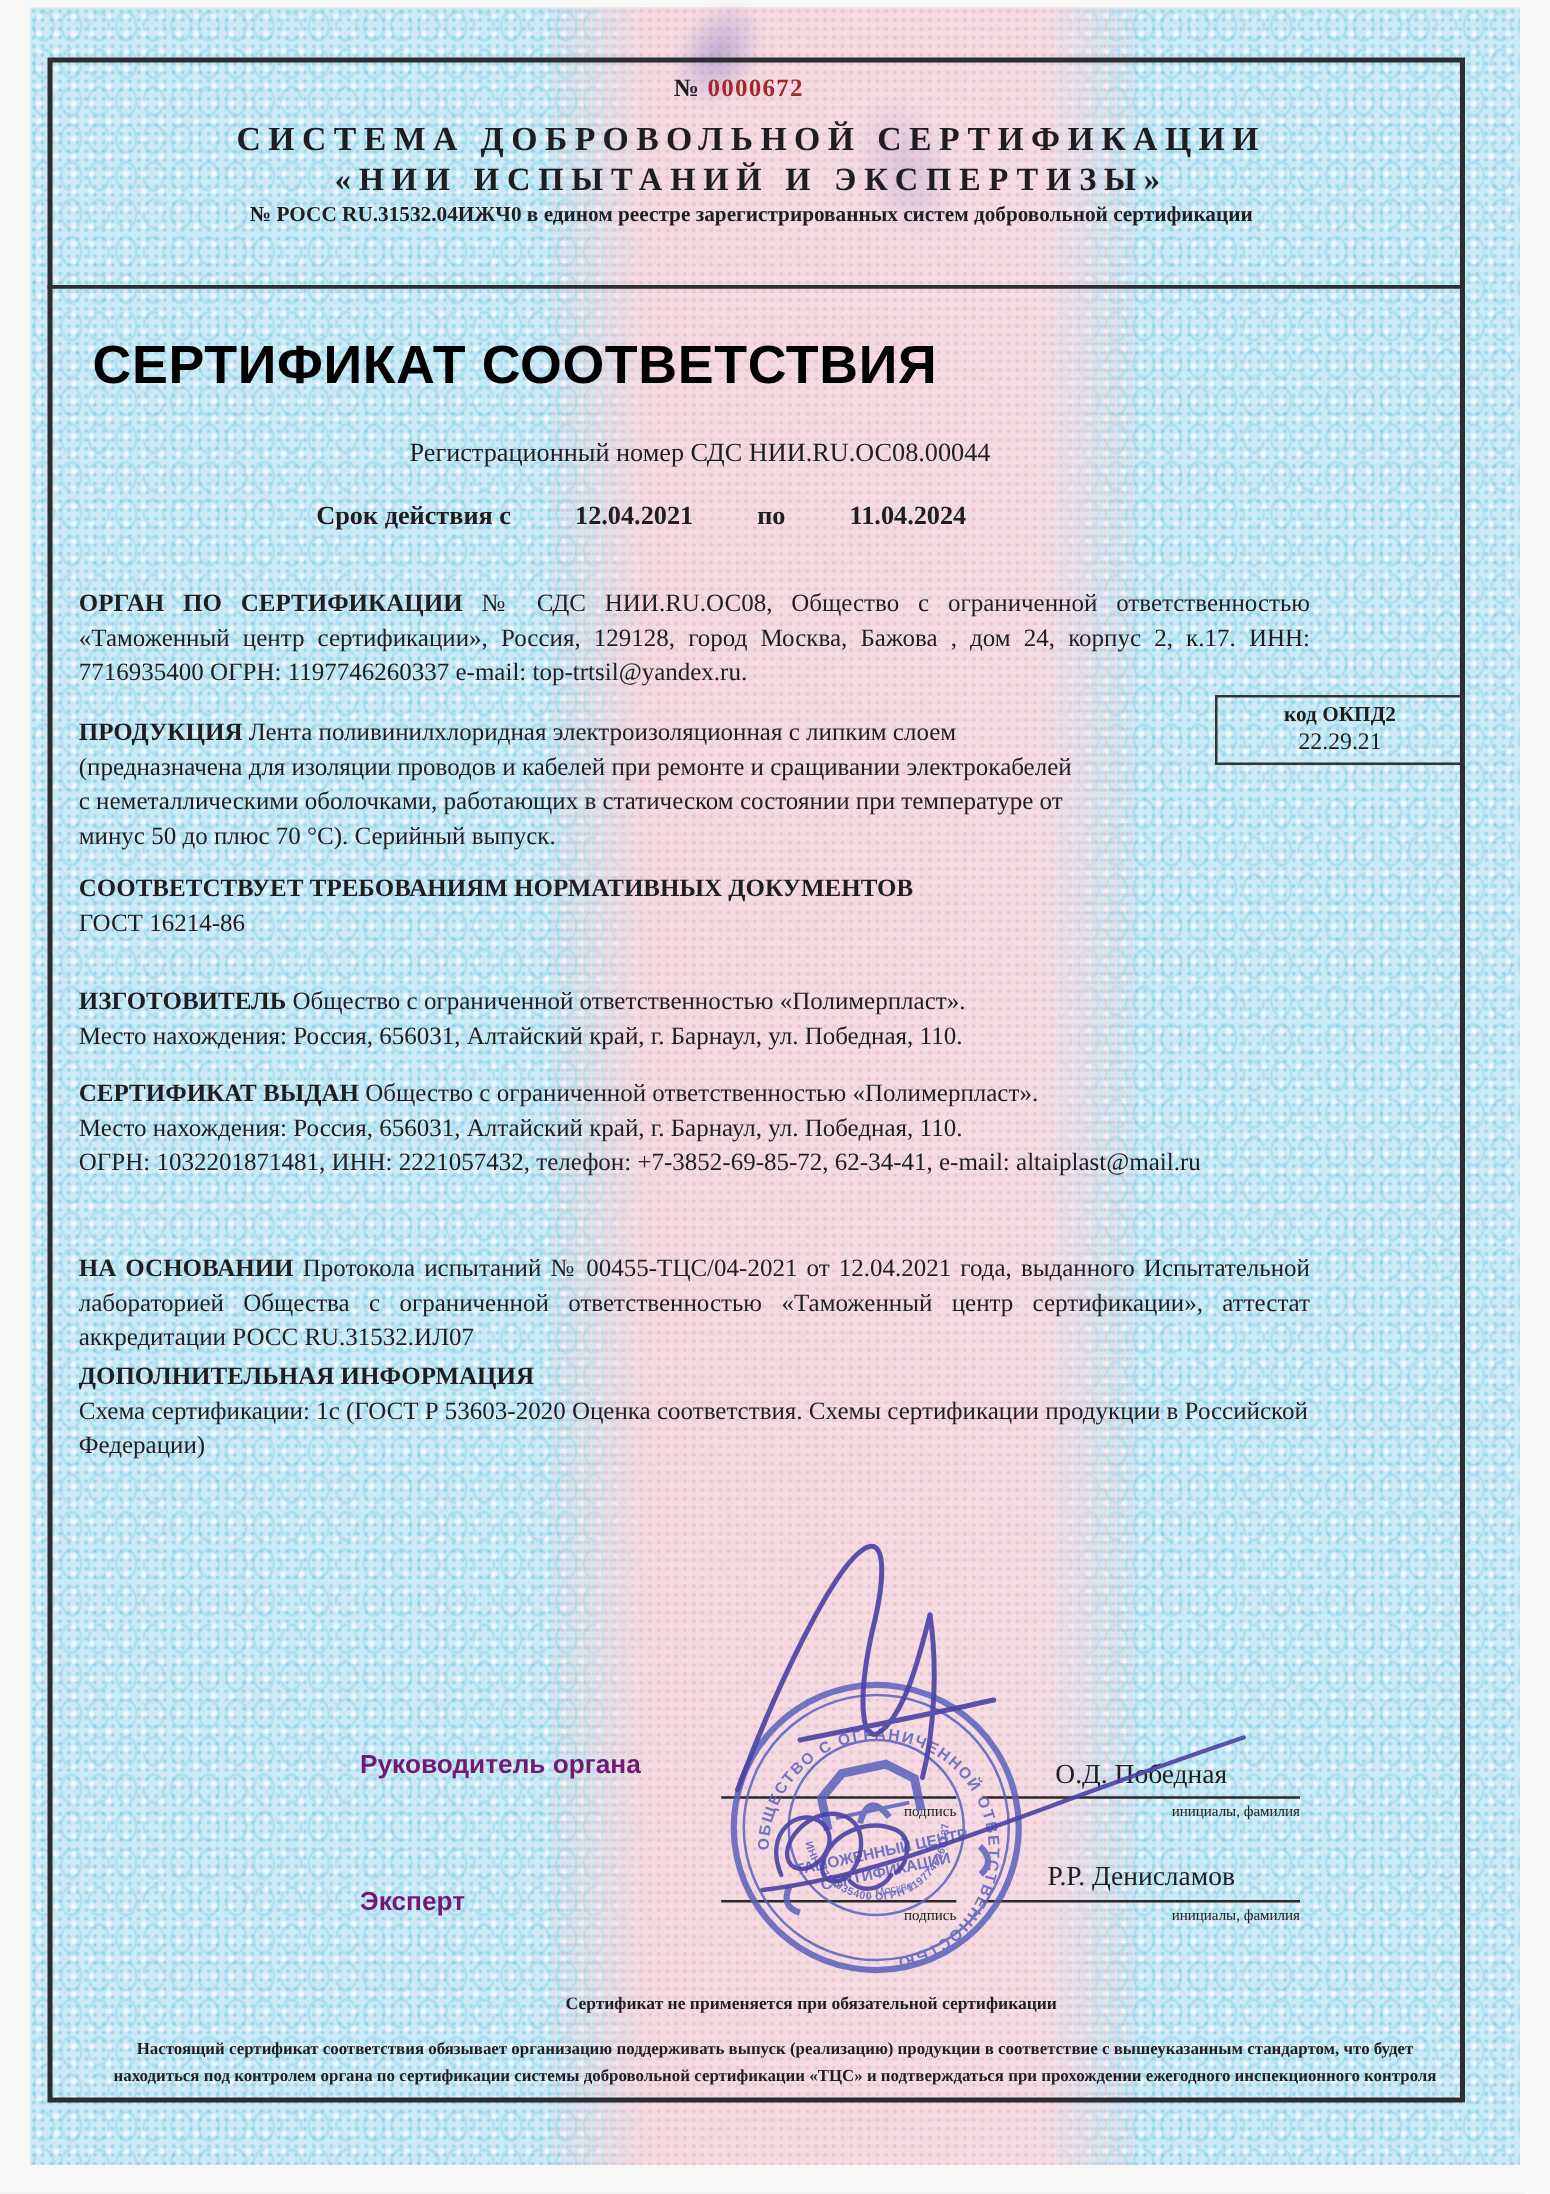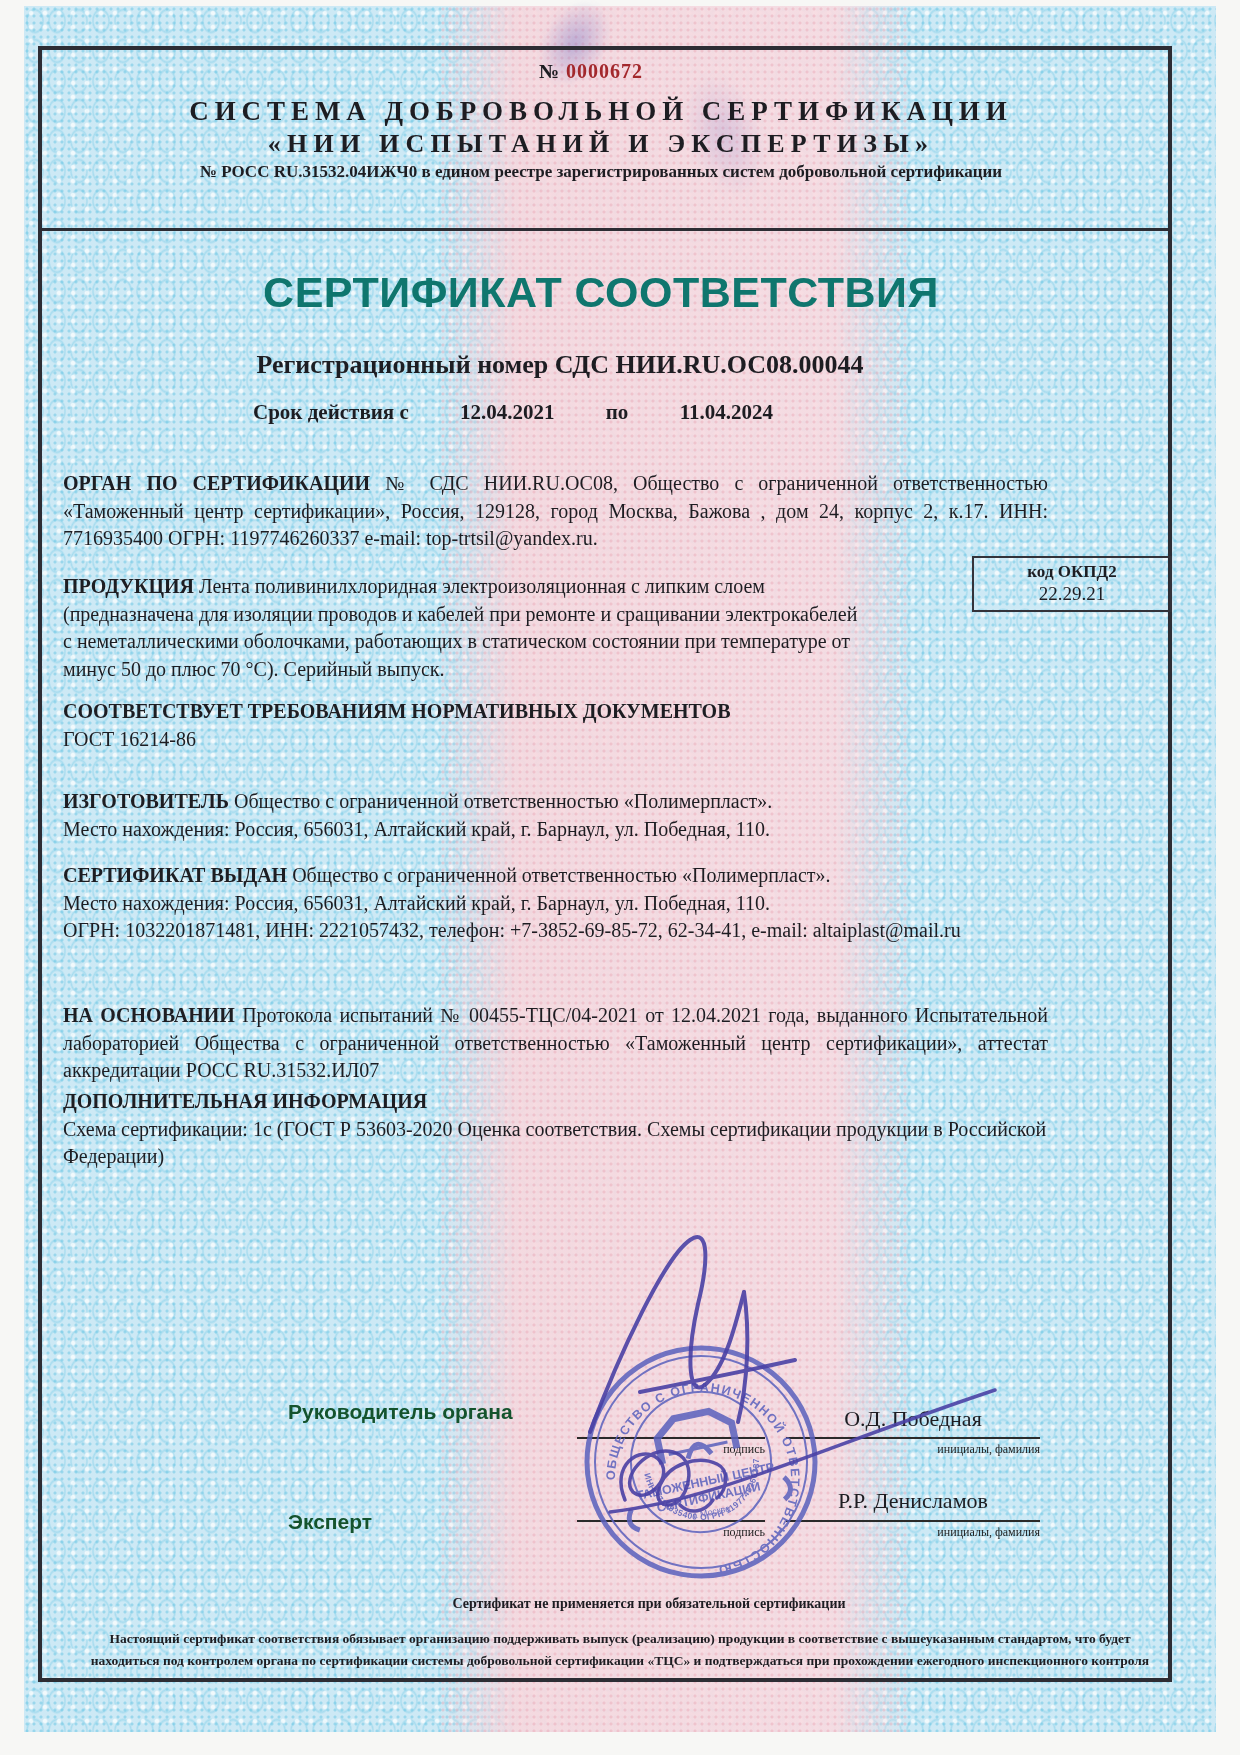--- a/index.html
+++ b/index.html
@@ -49,25 +49,25 @@
   .cert-no{
     left:38px;top:60px;width:1106px;text-align:center;
     font-weight:bold;font-size:20px;letter-spacing:1px;
   }
   .cert-no .digits{color:#a3282c;}
   .hdr{left:38px;right:76px;width:1126px;text-align:center;}
   .hdr-l1{top:96px;font-weight:bold;font-size:27px;letter-spacing:.22em;}
   .hdr-l2{top:129px;font-weight:bold;font-size:26px;letter-spacing:.24em;}
   .hdr-l3{top:162px;font-weight:bold;font-size:17px;}
   .title{
-    left:38px;top:268px;width:1126px;text-align:center;
+    left:38px;top:268px;width:1126px;text-align:left;
     font-family:"Liberation Sans","DejaVu Sans",sans-serif;
-    font-weight:bold;font-size:43px;letter-spacing:.5px;color:#0f766e;
-  }
-  .reg-line{left:38px;top:350px;width:1044px;text-align:center;font-weight:bold;font-size:26px;}
+    font-weight:bold;font-size:43px;letter-spacing:.5px;color:#000000;padding-left:36px;
+  }
+  .reg-line{left:38px;top:350px;width:1044px;text-align:center;font-weight:normal;font-size:21px;}
   .validity{left:38px;top:400px;width:950px;text-align:center;font-weight:bold;font-size:21px;}
   .validity span{display:inline-block;}
   .validity .gap{width:46px;}
   .body-p{font-size:20px;line-height:1.38;}
   .lead{font-weight:bold;}
   .just{text-align:justify;}
   .org{left:63px;top:450px;width:985px;}
   .product{left:63px;top:553px;width:798px;}
   .code-box{
     right:68px;width:200px;height:56px;
@@ -78,21 +78,21 @@
   .code-box .cb-value{font-size:19px;line-height:1.25;}
   .box1{top:556px;}
   .box2{top:618px;}
   .sootv{left:63px;top:698px;width:985px;}
   .izg{left:63px;top:788px;width:985px;}
   .vydan{left:63px;top:862px;width:985px;}
   .osnov{left:63px;top:982px;width:985px;}
   .dop{left:63px;top:1088px;width:985px;}
   .role{
     font-family:"Liberation Sans","DejaVu Sans",sans-serif;
-    font-weight:bold;font-size:21px;color:#14532d;
+    font-weight:bold;font-size:21px;color:#701a75;
   }
   .role1{left:288px;top:1400px;}
   .role2{left:288px;top:1510px;}
   .sig-line{height:2px;background:#2a2a2a;}
   .sl1a{left:577px;top:1437px;width:188px;}
   .sl1b{left:786px;top:1437px;width:254px;}
   .sl2a{left:577px;top:1520px;width:188px;}
   .sl2b{left:786px;top:1520px;width:254px;}
   .sig-caption{
     font-size:12px;color:#222;text-align:right;

